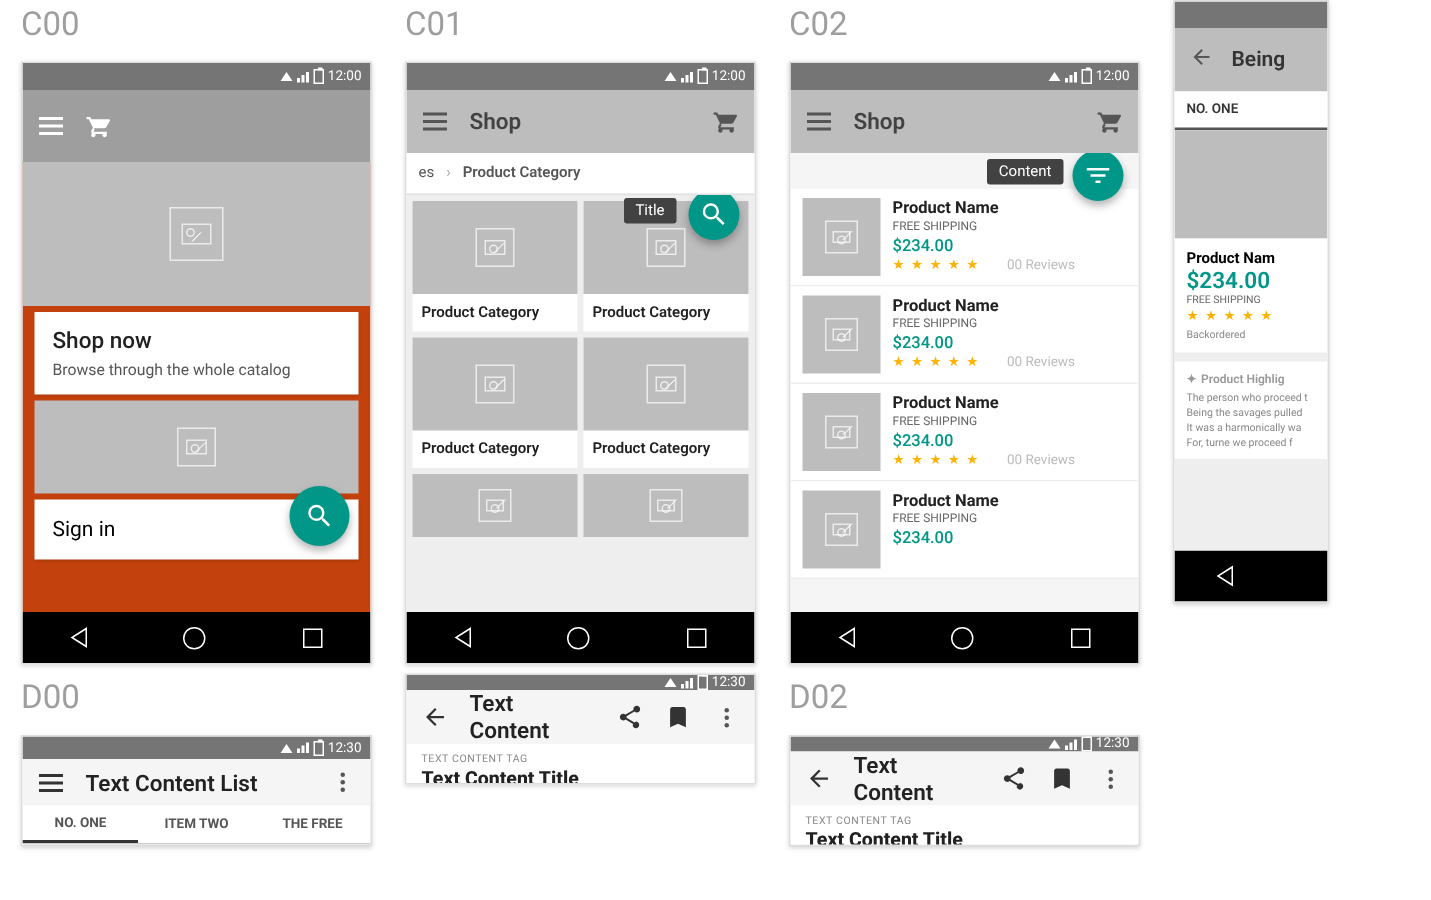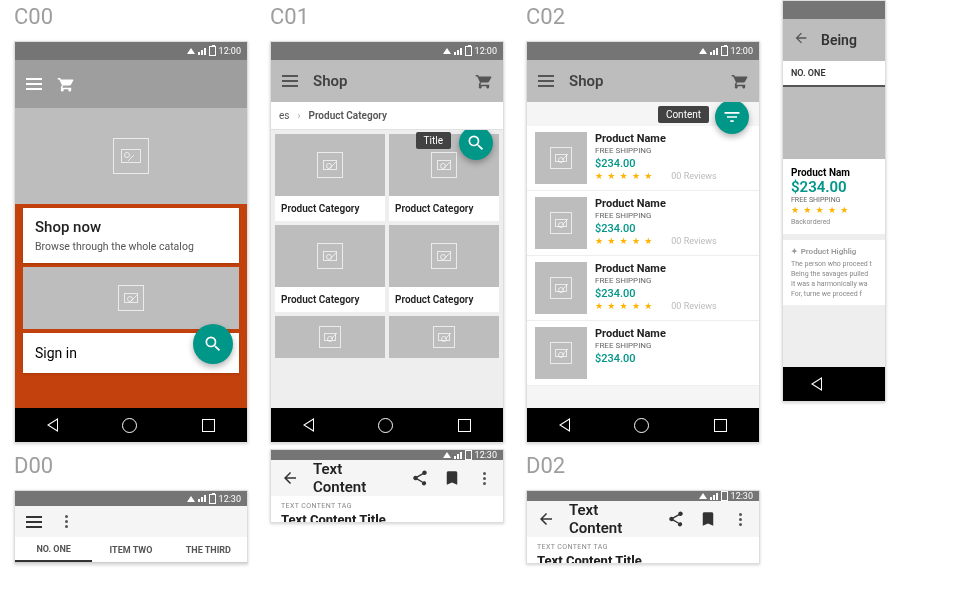--- a/index.html
+++ b/index.html
@@ -455,32 +455,33 @@
         <span>12:30</span>
       </div>
       <div class="appbar white" style="height:36px">
         <div class="icon">
             <div class="ham" style="color:#333">
               <span></span>
               <span></span>
               <span></span>
             </div>
           </div>
+        <div class="title" style="color:#222">Text Content List</div>
         <div class="icon">
             <div class="dots">
               <span></span>
               <span></span>
               <span></span>
             </div>
           </div>
       </div>
       <div class="tabs">
         <div class="tab active">NO. ONE</div>
         <div class="tab">ITEM TWO</div>
-        <div class="tab">THE THIRD</div>
+        <div class="tab">THE FREE</div>
       </div>
     </div>
   </div>
 
   <div class="col c1">
     <div class="phone short">
       <div class="statusbar">
         <div class="tri"></div>
           <div class="sig">
             <span></span>

